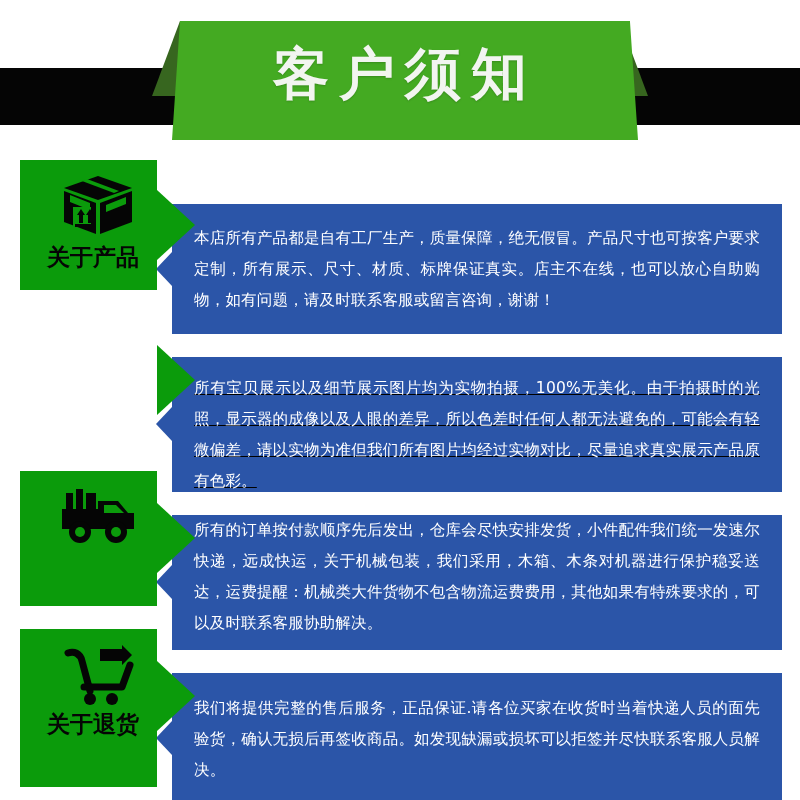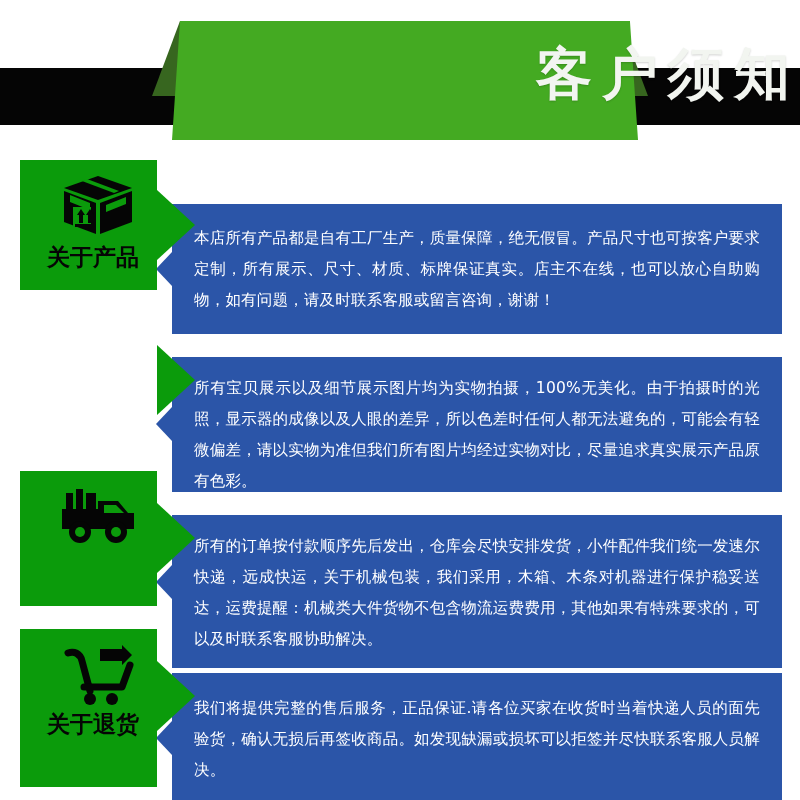--- a/index.html
+++ b/index.html
@@ -57,21 +57,21 @@
     top: 0;
     width: 800px;
     height: 160px;
   }
   .ribbon-main svg { display: block; }
   .header-title {
     position: absolute;
     left: 0;
     top: 36px;
     width: 800px;
-    text-align: right;
+    text-align: center;
     color: #f2f5f0;
     font-size: 56px;
     font-weight: bold;
     letter-spacing: 10px;
     text-indent: 10px;
     line-height: 76px;
     font-family: "DejaVu Sans", "Liberation Sans", sans-serif;
     z-index: 5;
     text-shadow: 0 1px 2px rgba(0,0,0,0.18);
   }
@@ -148,26 +148,26 @@
   }
 
   
   #row-product        { height: 130px; }
   #row-product .tag   { height: 130px; }
   #row-product .bubble{ height: 130px; padding-top: 19px; }
   #row-product .bubble-notch { top: 48px; }
 
   #row-color          { height: 135px; }
   #row-color .tag     { height: 135px; }
-  #row-color .bubble  { height: 135px; padding-top: 16px; }
+  #row-color .bubble  { height: 135px; padding-top: 16px; text-decoration: underline; }
   #row-color .bubble-notch { top: 50px; }
 
   #row-shipping          { height: 135px; }
   #row-shipping .tag     { height: 135px; }
-  #row-shipping .bubble  { height: 153px; padding-top: 16px; }
+  #row-shipping .bubble  { height: 135px; padding-top: 0; }
   #row-shipping .bubble-notch { top: 50px; }
 
   #row-return          { height: 135px; }
   #row-return .tag     { height: 158px; }
   #row-return .bubble  { height: 135px; padding-top: 20px; }
   #row-return .bubble-notch { top: 48px; }
 
   .arrow-shape {
     position: absolute;
     left: 157px;

